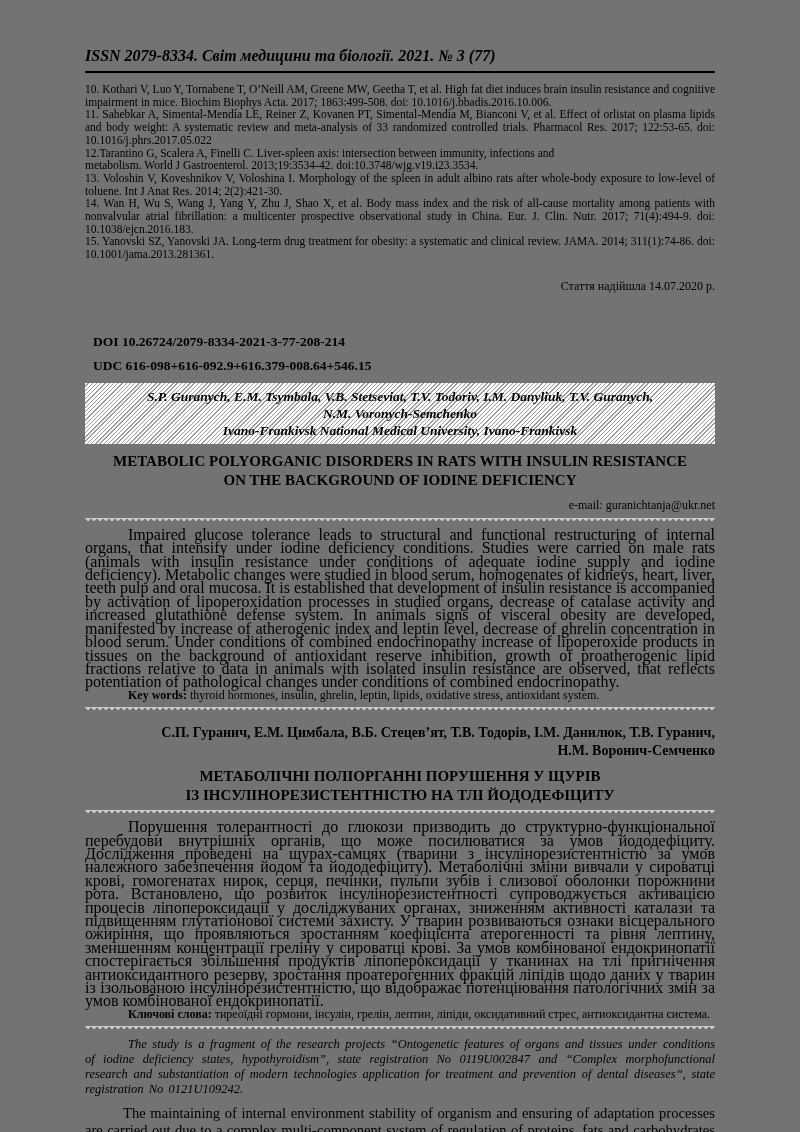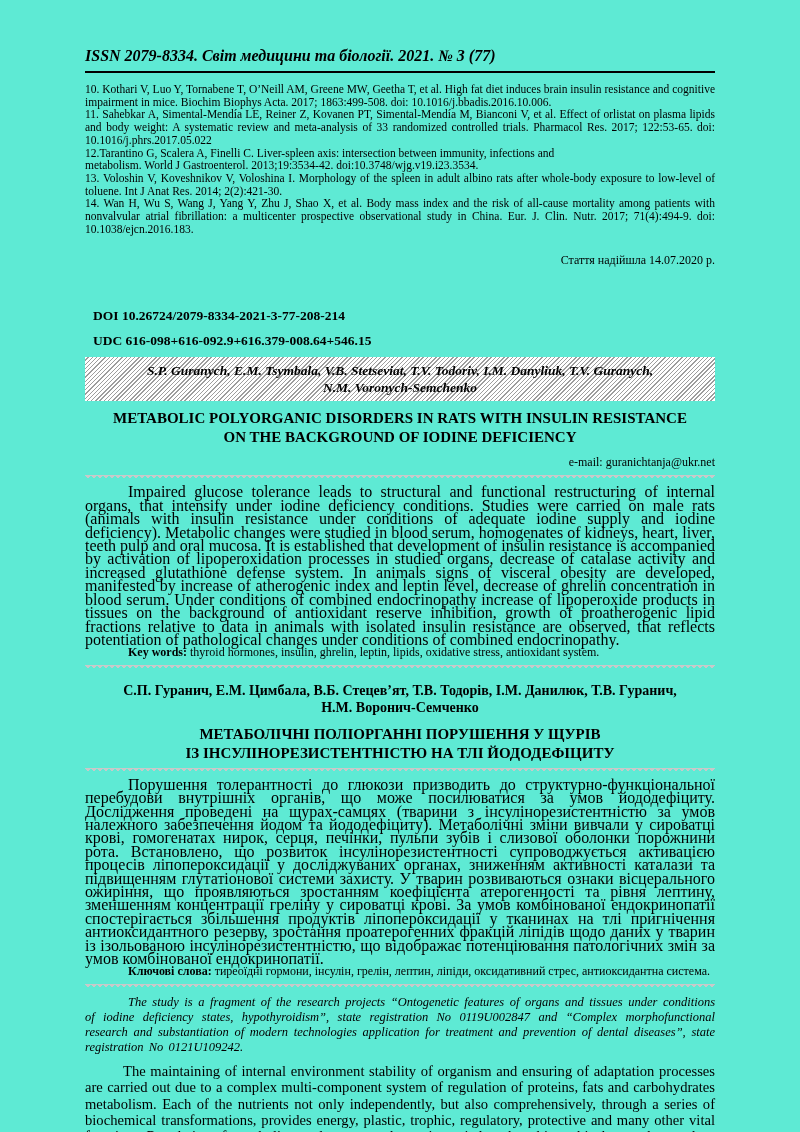--- a/index.html
+++ b/index.html
@@ -1,18 +1,18 @@
 <!DOCTYPE html>
 <html lang="en"><head>
 <meta charset="utf-8">
 <style>
   html,body{margin:0;padding:0;background:#e8e8e8;}
   .page{
     width:800px;height:1132px;box-sizing:border-box;
-    margin:0 auto;background:#5eead4;color:#000;
+    margin:0 auto;background:#737373;color:#000;
     padding:46px 85px 0 85px;position:relative;overflow:hidden;
     font-family:"Liberation Serif","DejaVu Serif",serif;
   }
   .journal-header{
     font-size:16px;font-weight:bold;font-style:italic;line-height:20px;
     padding-bottom:5px;border-bottom:2.5px solid #000;
   }
   .refs{margin-top:10px;}
   .ref{
     margin:0;font-size:11.5px;line-height:12.7px;
@@ -34,21 +34,21 @@
   .email{margin-top:8px;text-align:right;font-size:12px;}
   .zigzag{
     height:7px;margin:5px 0 3px;
     background:
       linear-gradient(135deg,#c9c9c9 25%,transparent 25%) -3px 0/6px 7px repeat-x,
       linear-gradient(225deg,#c9c9c9 25%,transparent 25%) -3px 0/6px 7px repeat-x;
   }
   .abs{margin:2px 0 0;font-size:16px;line-height:13.4px;text-align:justify;text-indent:43px;}
   .abs-kw{margin:0;font-size:12px;line-height:13.4px;text-align:justify;text-indent:43px;}
   .authors-uk{
-    margin:10px 0 6px;text-align:center;font-weight:bold;font-size:14px;line-height:17.5px;white-space:pre-line;
+    margin:10px 0 6px;text-align:right;font-weight:bold;font-size:14px;line-height:17.5px;white-space:pre-line;
   }
   .title-uk{
     margin:8px 0 0;text-align:center;font-weight:bold;font-size:15px;line-height:19px;white-space:pre-line;
   }
   .funding{
     margin:4px 0 0;font-style:italic;font-size:12.5px;line-height:15px;
     text-align:justify;text-indent:43px;word-spacing:2px;
   }
   .body-text{
     margin:8px 0 0;font-size:14.6px;line-height:16.4px;text-align:justify;text-indent:38px;
@@ -64,32 +64,34 @@
 
   <div class="journal-header">ISSN 2079-8334. Світ медицини та біології. 2021. № 3 (77)</div>
 
   <div class="refs">
     <p class="ref">10. Kothari V, Luo Y, Tornabene T, O’Neill AM, Greene MW, Geetha T, et al. High fat diet induces brain insulin resistance and cognitive impairment in mice. Biochim Biophys Acta. 2017; 1863:499-508. doi: 10.1016/j.bbadis.2016.10.006.</p>
     <p class="ref">11. Sahebkar A, Simental-Mendía LE, Reiner Z, Kovanen PT, Simental-Mendía M, Bianconi V, et al. Effect of orlistat on plasma lipids and body weight: A systematic review and meta-analysis of 33 randomized controlled trials. Pharmacol Res. 2017; 122:53-65. doi: 10.1016/j.phrs.2017.05.022</p>
     <p class="ref">12.Tarantino G, Scalera A, Finelli C. Liver-spleen axis: intersection between immunity, infections and
 metabolism. World J Gastroenterol. 2013;19:3534-42. doi:10.3748/wjg.v19.i23.3534.</p>
     <p class="ref">13. Voloshin V, Koveshnikov V, Voloshina I. Morphology of the spleen in adult albino rats after whole-body exposure to low-level of toluene. Int J Anat Res. 2014; 2(2):421-30.</p>
     <p class="ref">14. Wan H, Wu S, Wang J, Yang Y, Zhu J, Shao X, et al. Body mass index and the risk of all-cause mortality among patients with nonvalvular atrial fibrillation: a multicenter prospective observational study in China. Eur. J. Clin. Nutr. 2017; 71(4):494-9. doi: 10.1038/ejcn.2016.183.</p>
+    <p class="ref">15. Yanovski SZ, Yanovski JA. Long-term drug treatment for obesity: a systematic and clinical review. JAMA. 2014; 311(1):74-86. doi: 10.1001/jama.2013.281361.</p>
   </div>
 
   <div class="received">Стаття надійшла 14.07.2020 р.</div>
 
   <div class="meta">
     <p>DOI 10.26724/2079-8334-2021-3-77-208-214</p>
     <p>UDC 616-098+616-092.9+616.379-008.64+546.15</p>
   </div>
 
   <div class="hatch">
     <p class="hatch-names">S.P. Guranych, E.M. Tsymbala, V.B. Stetseviat, T.V. Todoriv, I.M. Danyliuk, T.V. Guranych,
 N.M. Voronych-Semchenko</p>
+    <p class="hatch-affil">Ivano-Frankivsk National Medical University, Ivano-Frankivsk</p>
   </div>
 
   <h1 class="title-en">METABOLIC POLYORGANIC DISORDERS IN RATS WITH INSULIN RESISTANCE
 ON THE BACKGROUND OF IODINE DEFICIENCY</h1>
 
   <div class="email">e-mail: guranichtanja@ukr.net</div>
 
   <div class="zigzag"></div>
 
   <p class="abs">Impaired glucose tolerance leads to structural and functional restructuring of internal organs, that intensify under iodine deficiency conditions. Studies were carried on male rats (animals with insulin resistance under conditions of adequate iodine supply and iodine deficiency). Metabolic changes were studied in blood serum, homogenates of kidneys, heart, liver, teeth pulp and oral mucosa. It is established that development of insulin resistance is accompanied by activation of lipoperoxidation processes in studied organs, decrease of catalase activity and increased glutathione defense system. In animals signs of visceral obesity are developed, manifested by increase of atherogenic index and leptin level, decrease of ghrelin concentration in blood serum. Under conditions of combined endocrinopathy increase of lipoperoxide products in tissues on the background of antioxidant reserve inhibition, growth of proatherogenic lipid fractions relative to data in animals with isolated insulin resistance are observed, that reflects potentiation of pathological changes under conditions of combined endocrinopathy.</p>

